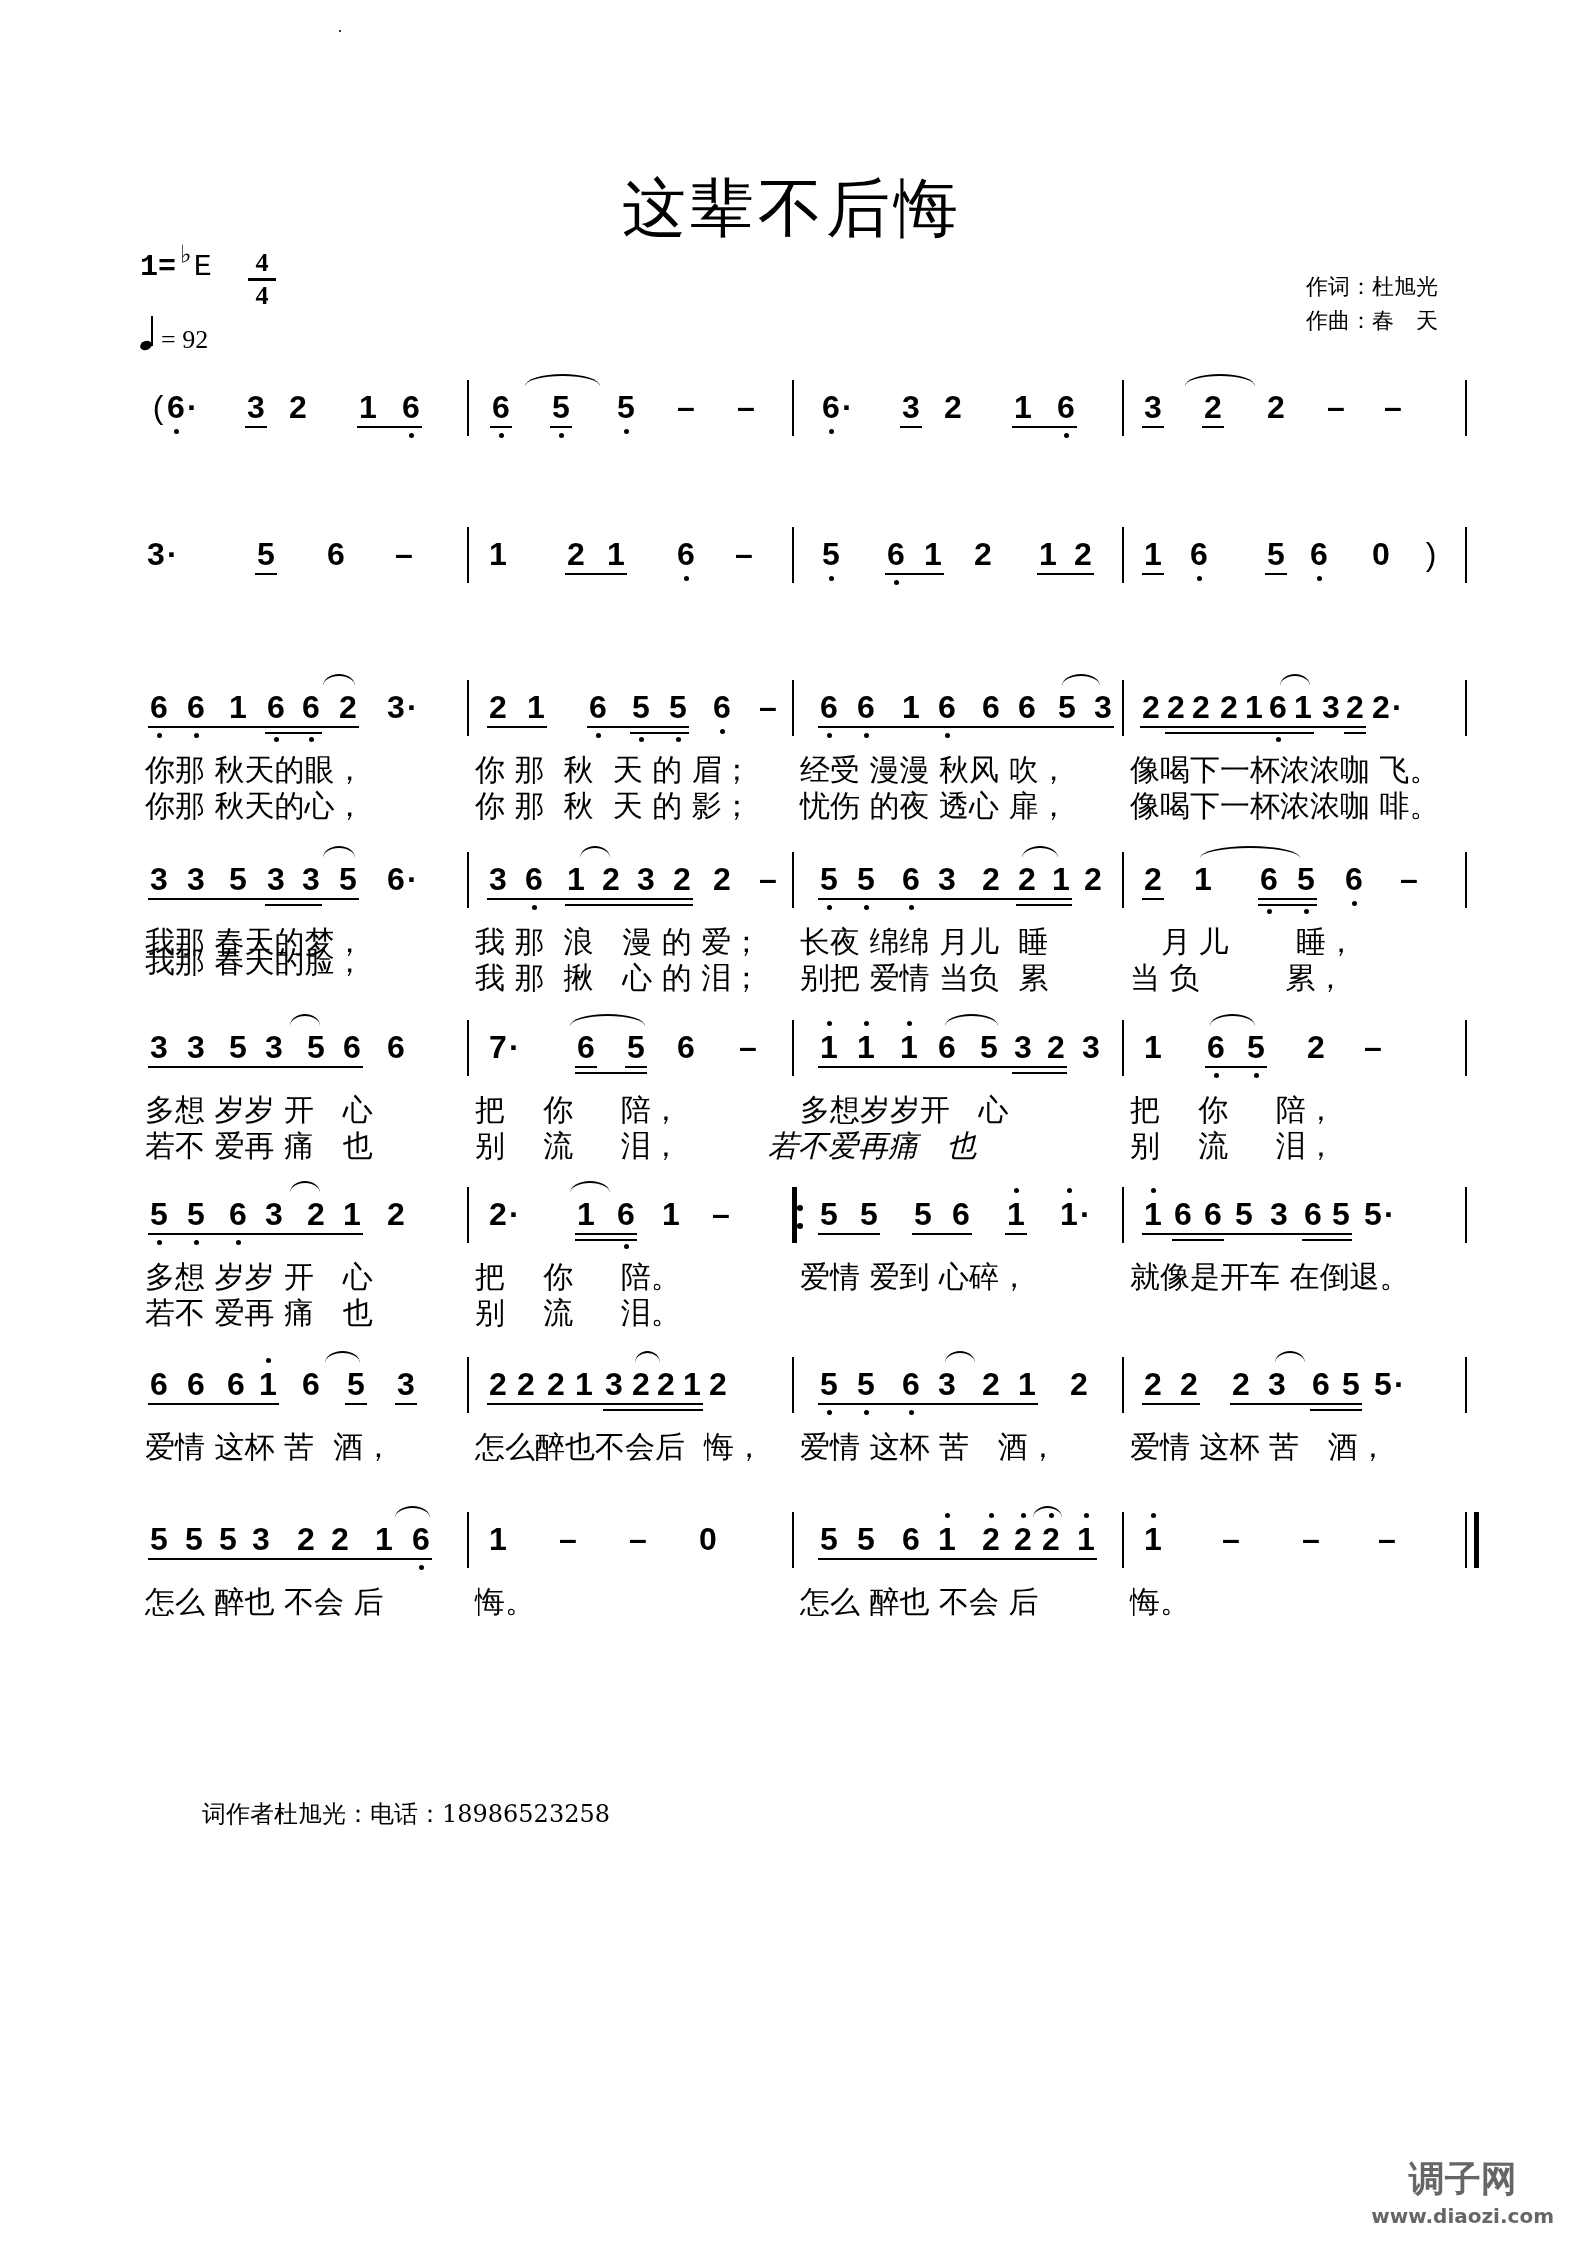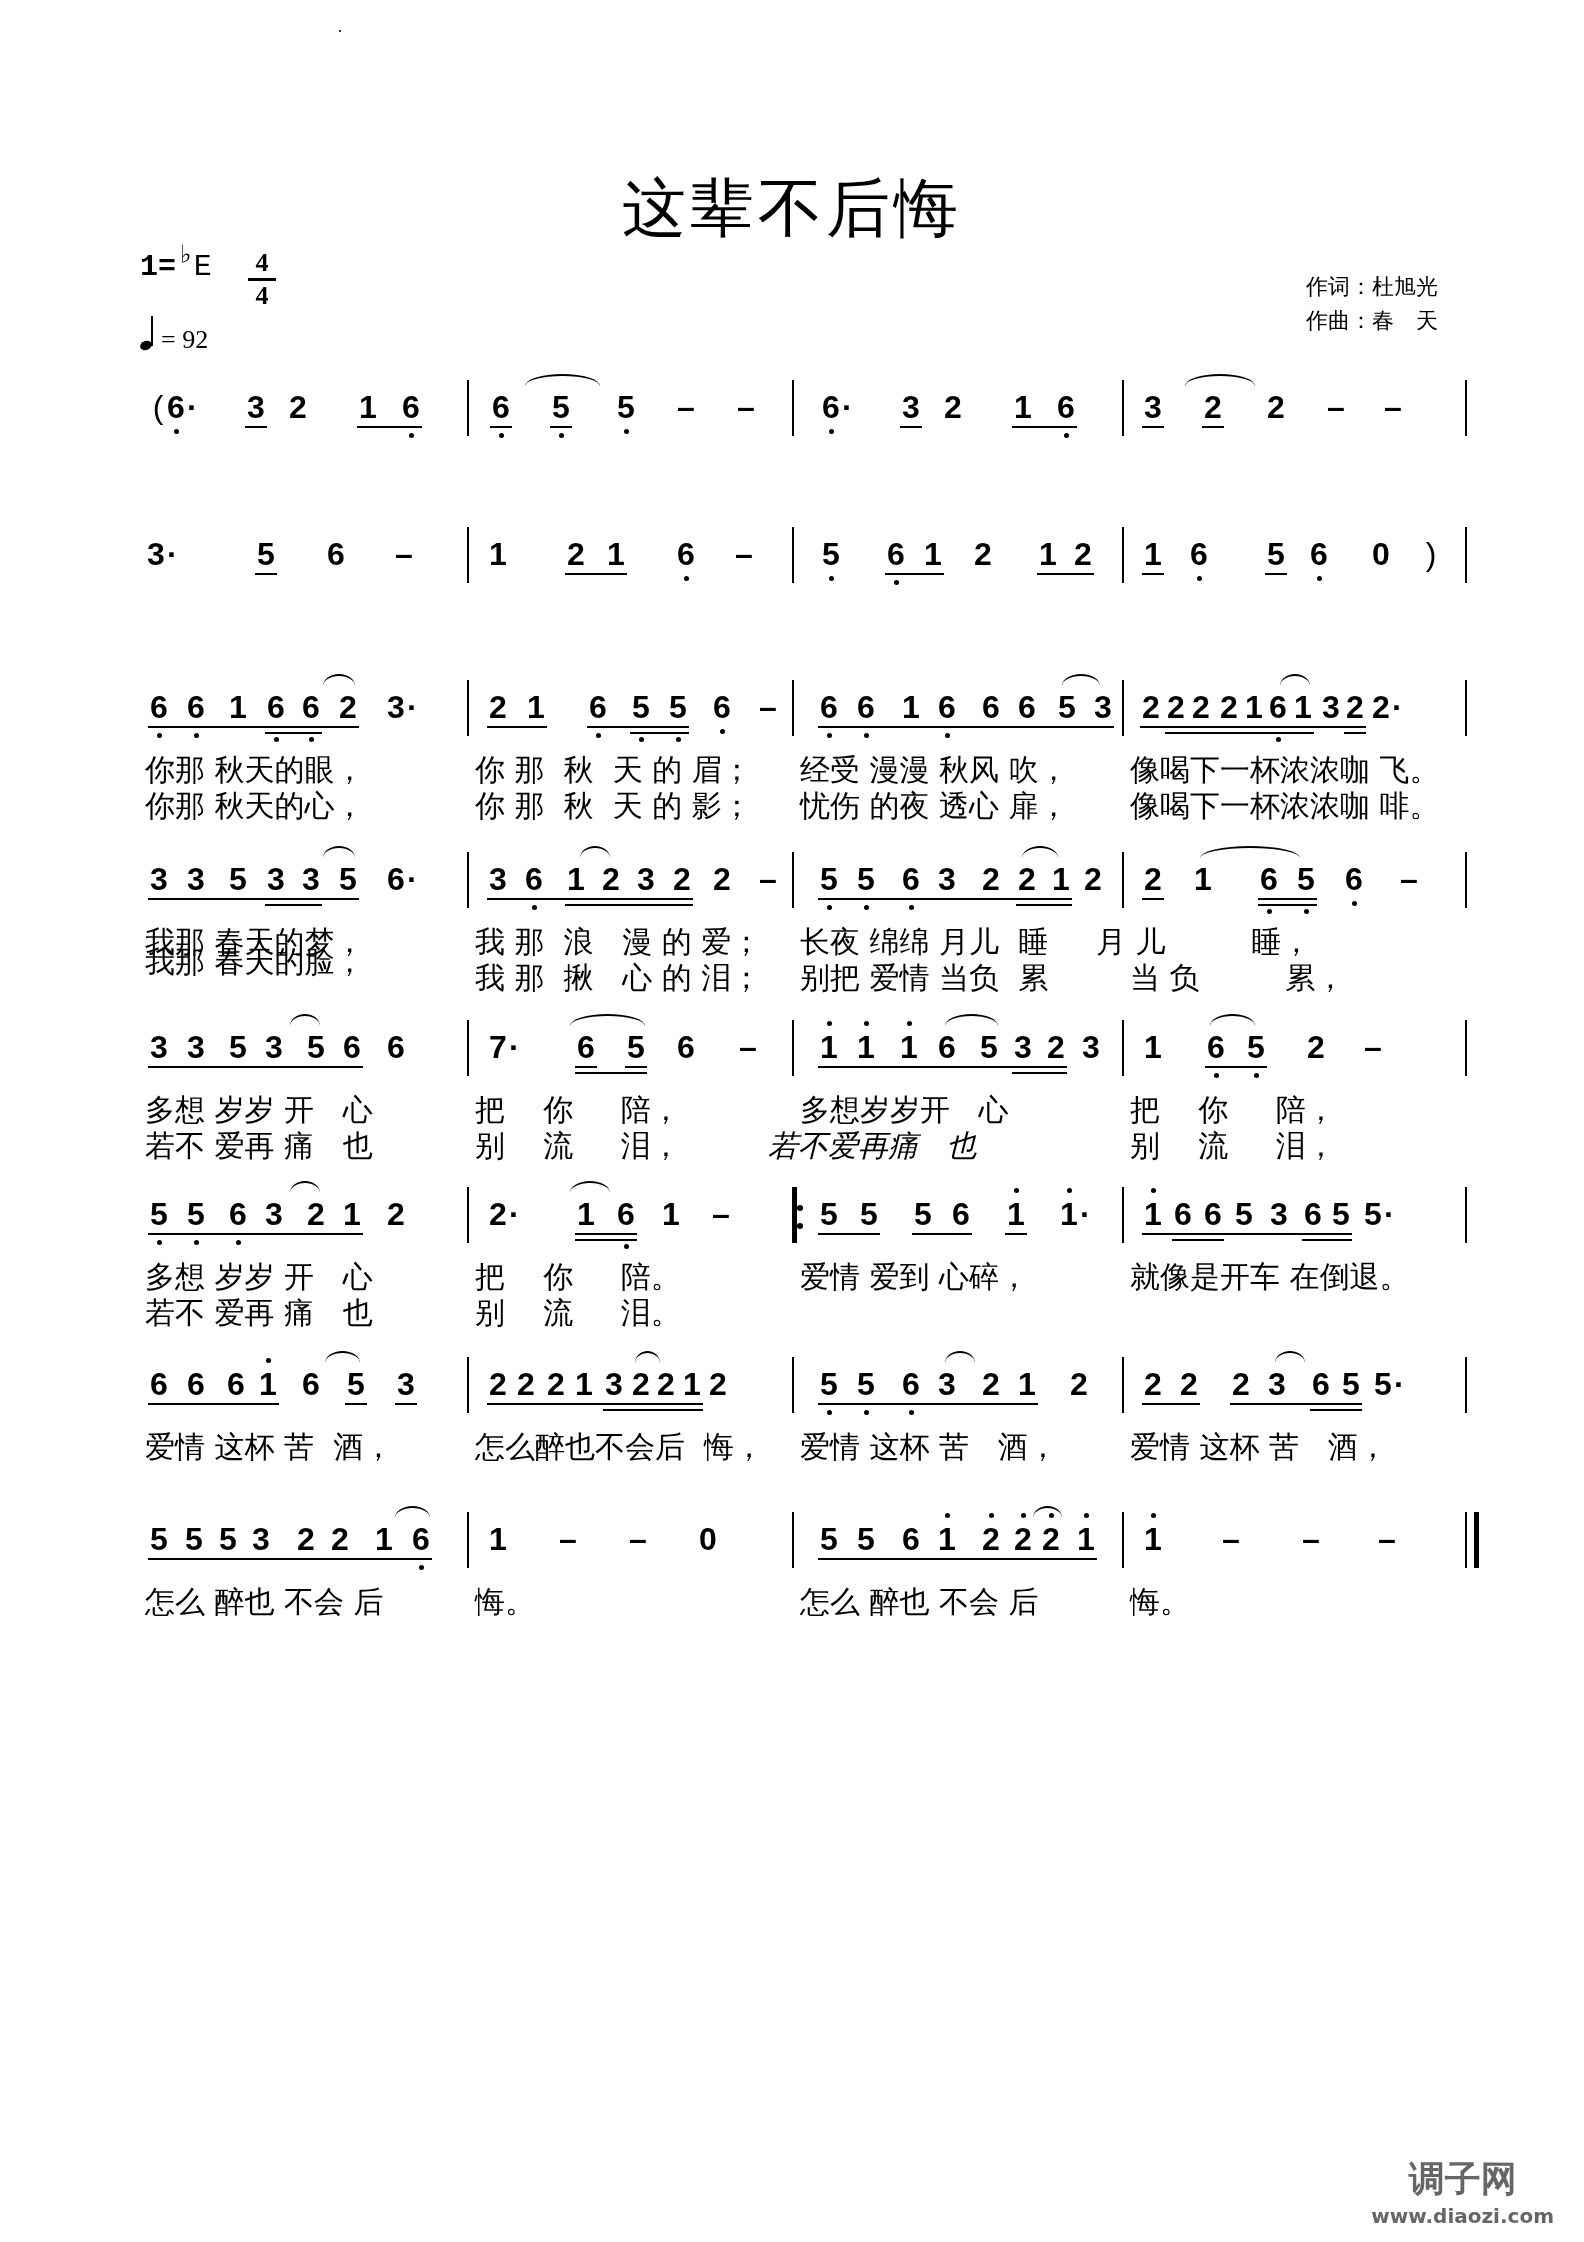--- a/index.html
+++ b/index.html
@@ -266,21 +266,21 @@
           <div class="n" style="left: 213px;"><span>6</span><div class="dotB" style="bottom: -10px;"></div></div>
           <div class="n" style="left: 268px;"><span>–</span></div>
         </div>
       </div>
       <div class="lyr" style="left: 0px; top: 84px;">我那 春天的梦，</div>
       <div class="lyr" style="left: 0px; top: 104px; text-align: center;">我那 春天的脸，</div>
       <div class="lyr" style="left: 330px; top: 84px;">我 那  浪   漫 的 爱；</div>
       <div class="lyr" style="left: 330px; top: 120px;">我 那  揪   心 的 泪；</div>
       <div class="lyr" style="left: 655px; top: 84px;">长夜 绵绵 月儿  睡</div>
       <div class="lyr" style="left: 655px; top: 120px;">别把 爱情 当负  累</div>
-      <div class="lyr" style="left: 951px; top: 84px;">月 儿         睡，</div>
+      <div class="lyr" style="left: 1016px; top: 84px; font-family: Liberation Serif, serif;">月 儿         睡，</div>
       <div class="lyr" style="left: 985px; top: 120px;">当 负         累，</div>
     </div>
     <div class="row" style="top: 1008px;">
       <div class="notes">
         <div class="measure" style="left: 0px; width: 310px;">
           <div class="slur" style="left: 145px; width: 30px; top: 6px;"></div>
           <div class="n" style="left: 3px;"><span>3</span></div>
           <div class="ul" style="left: 3px; width: 215px; top: 58px;"></div>
           <div class="n" style="left: 40px;"><span>3</span></div>
           <div class="n" style="left: 82px;"><span>5</span></div>
@@ -507,18 +507,19 @@
         </div>
       </div>
       <div class="lyr" style="left: 0px; top: 84px;">怎么 醉也 不会 后</div>
       <div class="lyr" style="left: 330px; top: 84px;">悔。</div>
       <div class="lyr" style="left: 655px; top: 84px;">怎么 醉也 不会 后</div>
       <div class="lyr" style="left: 985px; top: 84px;">悔。</div>
     </div>
   </div>
 
 <div class="abs" id="footer">
+  <div>词作者杜旭光：电话：18986523258</div>
 </div>
 
 <div class="abs" id="wm">
   <div class="a">调子网</div>
   <div class="b">www.diaozi.com</div>
 </div>
 
 </body></html>

